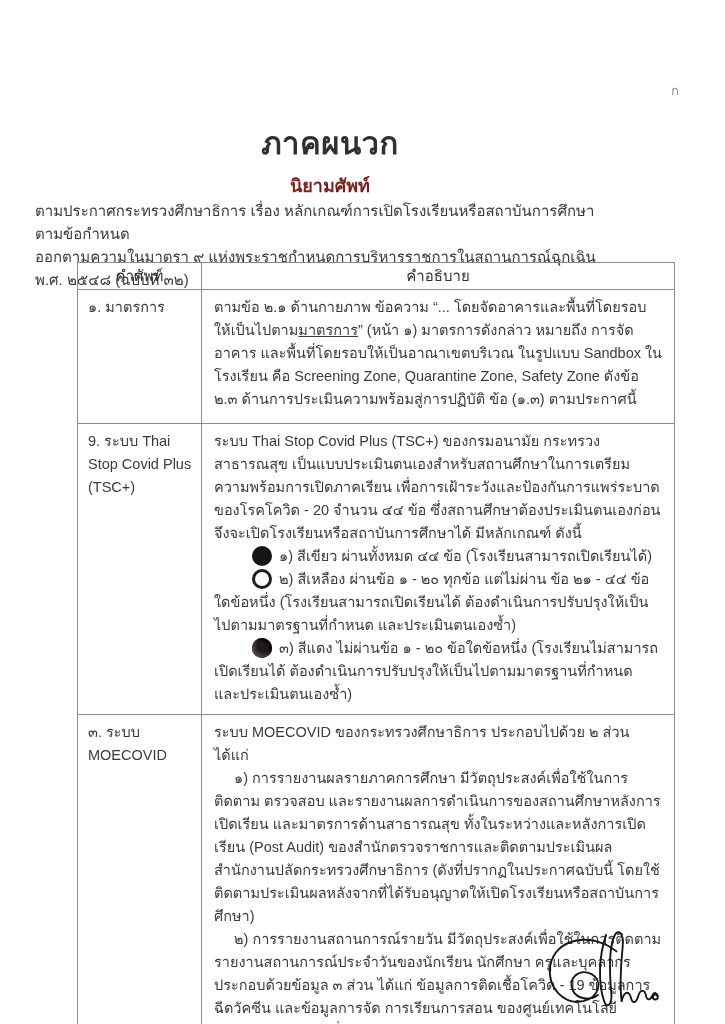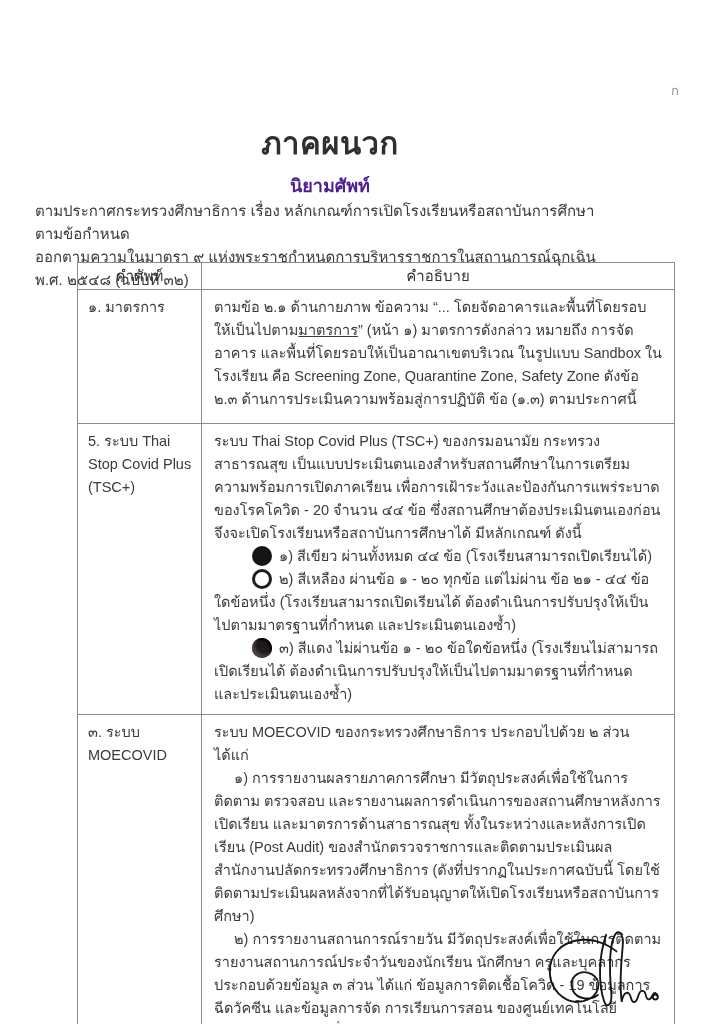--- a/index.html
+++ b/index.html
@@ -14,21 +14,21 @@
     position:absolute; top:80px; left:671px;
     font-size:13px; color:#8f8f8f;
   }
   .doc-title {
     position:absolute; top:118px; left:30px; width:600px;
     text-align:center; font-size:31px; font-weight:700; color:#2f2f2f;
     letter-spacing:0.5px;
   }
   .doc-subtitle {
     position:absolute; top:171px; left:30px; width:600px;
-    text-align:center; font-size:18px; font-weight:700; color:#4c1d95;
+    text-align:center; font-size:18px; font-weight:700; color:#7f1d1d;
   }
   .doc-intro {
     position:absolute; top:199px; left:35px; width:590px;
     text-align:left; font-size:15px; line-height:23px; color:#3b3b3b;
   }
   table.def-table {
     position:absolute; top:262px; left:77px;
     width:598px; border-collapse:collapse; table-layout:fixed;
     font-size:14.5px; color:#3b3b3b;
   }
@@ -93,21 +93,21 @@
       </tr>
     </thead>
     <tbody>
       <tr class="r1">
         <td class="term">๑. มาตรการ</td>
         <td>
           <span>ตามข้อ ๒.๑ ด้านกายภาพ ข้อความ “... โดยจัดอาคารและพื้นที่โดยรอบให้เป็นไปตาม</span><span class="u">มาตรการ</span><span>” (หน้า ๑) มาตรการดังกล่าว หมายถึง การจัดอาคาร และพื้นที่โดยรอบให้เป็นอาณาเขตบริเวณ ในรูปแบบ Sandbox ในโรงเรียน คือ Screening Zone, Quarantine Zone, Safety Zone ดังข้อ ๒.๓ ด้านการประเมินความพร้อมสู่การปฏิบัติ ข้อ (๑.๓) ตามประกาศนี้</span>
         </td>
       </tr>
       <tr class="r2">
-        <td class="term">5. ระบบ Thai Stop Covid Plus (TSC+)</td>
+        <td class="term">9. ระบบ Thai Stop Covid Plus (TSC+)</td>
         <td>
           <div>ระบบ Thai Stop Covid Plus (TSC+) ของกรมอนามัย กระทรวงสาธารณสุข เป็นแบบประเมินตนเองสำหรับสถานศึกษาในการเตรียมความพร้อมการเปิดภาคเรียน เพื่อการเฝ้าระวังและป้องกันการแพร่ระบาดของโรคโควิด - 20 จำนวน ๔๔ ข้อ ซึ่งสถานศึกษาต้องประเมินตนเองก่อนจึงจะเปิดโรงเรียนหรือสถาบันการศึกษาได้ มีหลักเกณฑ์ ดังนี้</div>
           <div class="bullet">
             <span class="dot filled"></span><span>๑) สีเขียว ผ่านทั้งหมด ๔๔ ข้อ (โรงเรียนสามารถเปิดเรียนได้)</span>
           </div>
           <div class="bullet">
             <span class="dot open"></span><span>๒) สีเหลือง ผ่านข้อ ๑ - ๒๐ ทุกข้อ แต่ไม่ผ่าน ข้อ ๒๑ - ๔๔ ข้อใดข้อหนึ่ง (โรงเรียนสามารถเปิดเรียนได้ ต้องดำเนินการปรับปรุงให้เป็นไปตามมาตรฐานที่กำหนด และประเมินตนเองซ้ำ)</span>
           </div>
           <div class="bullet">
             <span class="dot dark"></span><span>๓) สีแดง ไม่ผ่านข้อ ๑ - ๒๐ ข้อใดข้อหนึ่ง (โรงเรียนไม่สามารถเปิดเรียนได้ ต้องดำเนินการปรับปรุงให้เป็นไปตามมาตรฐานที่กำหนด และประเมินตนเองซ้ำ)</span>

